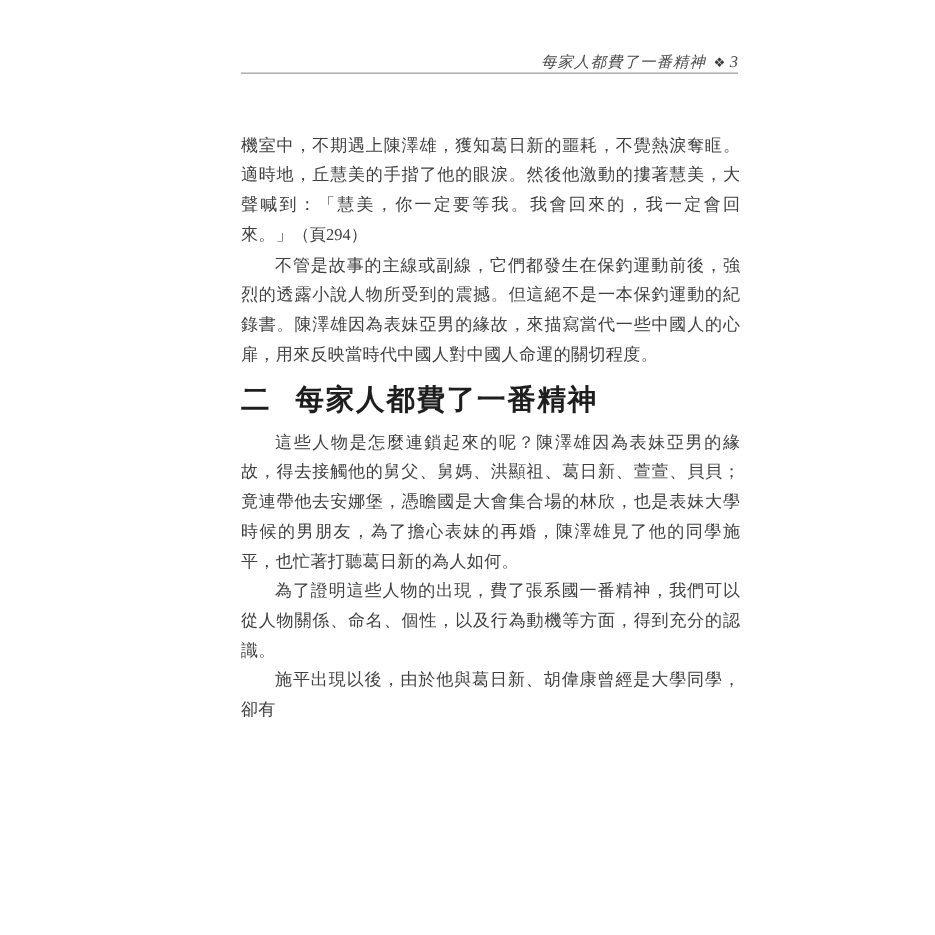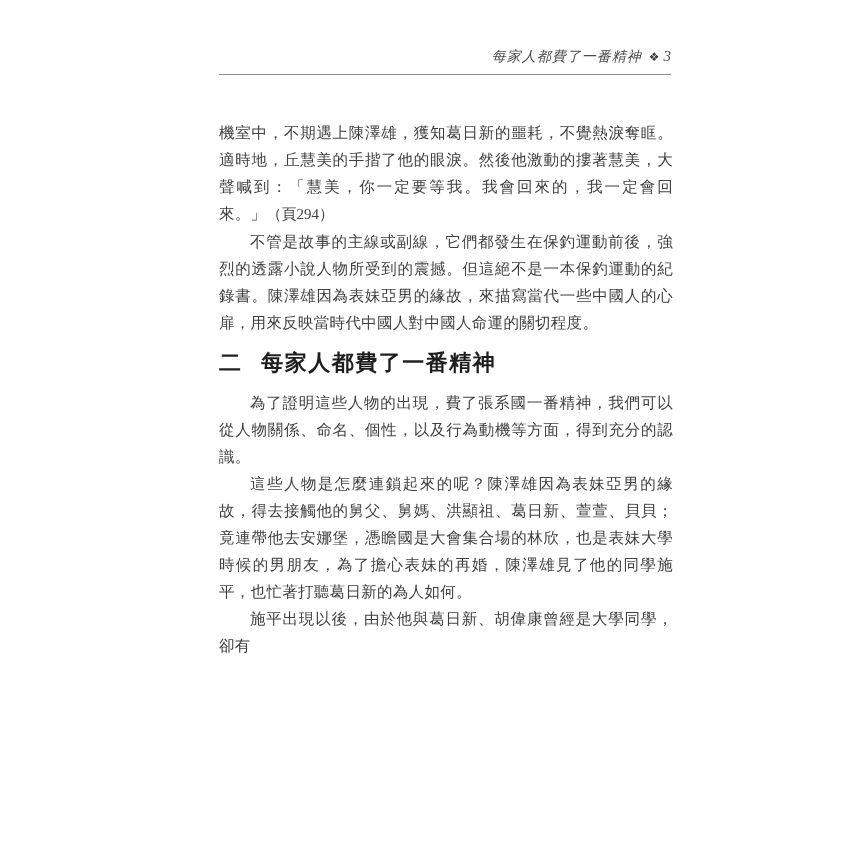--- a/index.html
+++ b/index.html
@@ -16,21 +16,20 @@
     font-family: "Liberation Serif", "DejaVu Serif", serif;
     color: var(--ink, #3f3f3f);
   }
   
   .running-head {
     position: absolute;
     left: 219px;
     top: 48px;
     width: 452px;
     text-align: right;
-    padding-bottom: 8px;
     border-bottom: 1px solid var(--rule, #8f8f8f);
     font-style: italic;
     font-size: 14px;
     letter-spacing: 1px;
     color: #4a4a4a;
     white-space: nowrap;
   }
   .running-head .orn {
     font-style: normal;
     font-size: 12px;
@@ -61,21 +60,21 @@
   .body-text p.indent { text-indent: 2em; }
   .body-text p .pageref {
     font-size: 15px;
     letter-spacing: 0;
   }
   
   .section-heading {
     margin: 12px 0 11px 0;
     font-family: "Liberation Sans", "DejaVu Sans", sans-serif;
     font-weight: bold;
-    font-size: 22px;
+    font-size: 26px;
     line-height: 30px;
     letter-spacing: 1.5px;
     color: #1e1e1e;
   }
   .section-heading .sec-num { margin-right: 0.85em; }
 </style>
 </head>
 <body>
 
 <div id="page" style="--bg: #ffffff; --ink: #3f3f3f; --rule: #8f8f8f;">
@@ -88,19 +87,19 @@
     <div id="paras-before">
         <p>機室中，不期遇上陳澤雄，獲知葛日新的噩耗，不覺熱淚奪眶。適時地，丘慧美的手揩了他的眼淚。然後他激動的摟著慧美，大聲喊到：「慧美，你一定要等我。我會回來的，我一定會回來。」<span class="pageref">（頁294）</span></p>
         <p class="indent">不管是故事的主線或副線，它們都發生在保釣運動前後，強烈的透露小說人物所受到的震撼。但這絕不是一本保釣運動的紀錄書。陳澤雄因為表妹亞男的緣故，來描寫當代一些中國人的心扉，用來反映當時代中國人對中國人命運的關切程度。</p>
       </div>
 
     <h2 class="section-heading">
       <span class="sec-num">二</span><span>每家人都費了一番精神</span>
     </h2>
 
     <div id="paras-after">
+        <p class="indent">這些人物是怎麼連鎖起來的呢？陳澤雄因為表妹亞男的緣故，得去接觸他的舅父、舅媽、洪顯祖、葛日新、萱萱、貝貝；竟連帶他去安娜堡，憑瞻國是大會集合場的林欣，也是表妹大學時候的男朋友，為了擔心表妹的再婚，陳澤雄見了他的同學施平，也忙著打聽葛日新的為人如何。</p>
         <p class="indent">為了證明這些人物的出現，費了張系國一番精神，我們可以從人物關係、命名、個性，以及行為動機等方面，得到充分的認識。</p>
-        <p class="indent">這些人物是怎麼連鎖起來的呢？陳澤雄因為表妹亞男的緣故，得去接觸他的舅父、舅媽、洪顯祖、葛日新、萱萱、貝貝；竟連帶他去安娜堡，憑瞻國是大會集合場的林欣，也是表妹大學時候的男朋友，為了擔心表妹的再婚，陳澤雄見了他的同學施平，也忙著打聽葛日新的為人如何。</p>
         <p class="indent">施平出現以後，由於他與葛日新、胡偉康曾經是大學同學，卻有</p>
       </div>
   </div>
 
 </div>
 
 </body></html>

